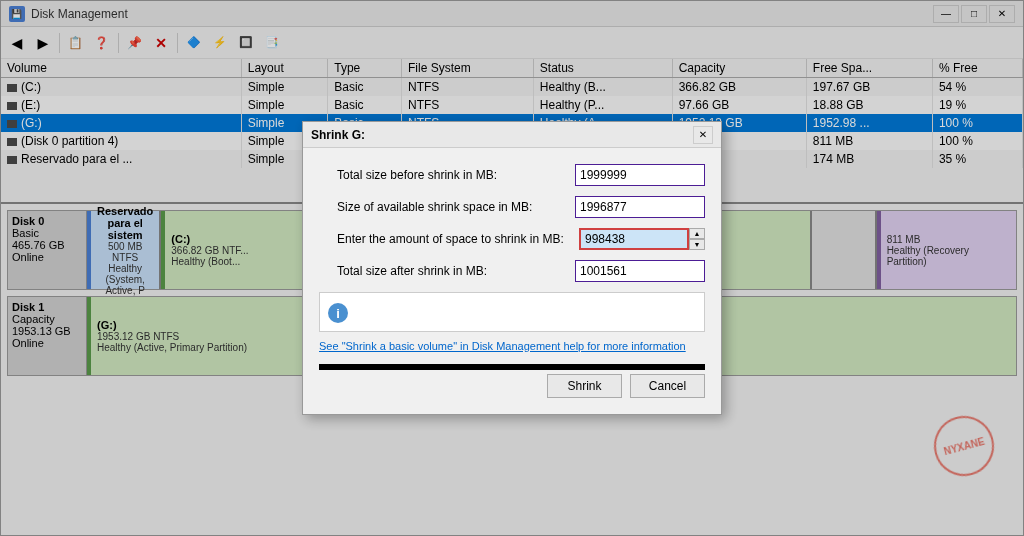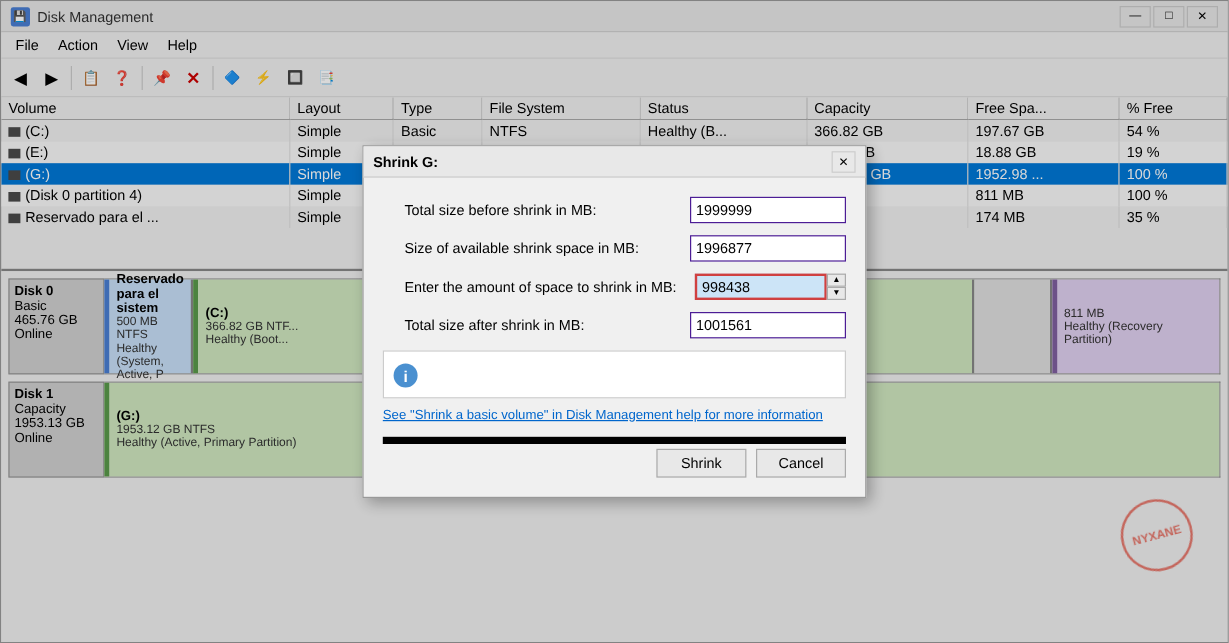--- a/index.html
+++ b/index.html
@@ -378,26 +378,20 @@
       <div class="title-bar-icon">💾</div>
       <span class="title-bar-title">Disk Management</span>
     </div>
     <div class="title-bar-controls">
       <button class="title-bar-btn">—</button>
       <button class="title-bar-btn">□</button>
       <button class="title-bar-btn close">✕</button>
     </div>
   </div>
 
-  <div class="menu-bar">
-    <span class="menu-item">File</span>
-    <span class="menu-item">Action</span>
-    <span class="menu-item">View</span>
-    <span class="menu-item">Help</span>
-  </div>
 
   <div class="toolbar">
     <button class="toolbar-btn">◀</button>
     <button class="toolbar-btn">▶</button>
     <div class="toolbar-separator"></div>
     <button class="toolbar-btn" style="font-size:12px;">📋</button>
     <button class="toolbar-btn" style="font-size:12px;">❓</button>
     <div class="toolbar-separator"></div>
     <button class="toolbar-btn" style="font-size:12px;">📌</button>
     <button class="toolbar-btn" style="color:#c00; font-weight:bold;">✕</button>
@@ -481,21 +475,21 @@
 
     <div class="disk-map-area" id="disk-map-area">
     <div class="disk-row">
           <div class="disk-label">
     <span class="disk-name">Disk 0</span>
     <span>Basic</span>
     <span>465.76 GB</span>
     <span>Online</span>
   </div>
           <div class="disk-partitions">
-            <div class="partition system" style="width: 8%;">
+            <div class="partition system" style="width: 8%; text-align: center;">
         <span class="partition-name">Reservado para el sistem</span>
         <span class="partition-detail">500 MB NTFS</span>
         <span class="partition-detail">Healthy (System, Active, P</span>
       </div>
             <div class="partition active" style="width: 70%;">
         <span class="partition-name">(C:)</span>
         <span class="partition-detail">366.82 GB NTF...</span>
         <span class="partition-detail">Healthy (Boot...</span>
       </div>
             <div class="partition unalloc" style="width: 7%;">

